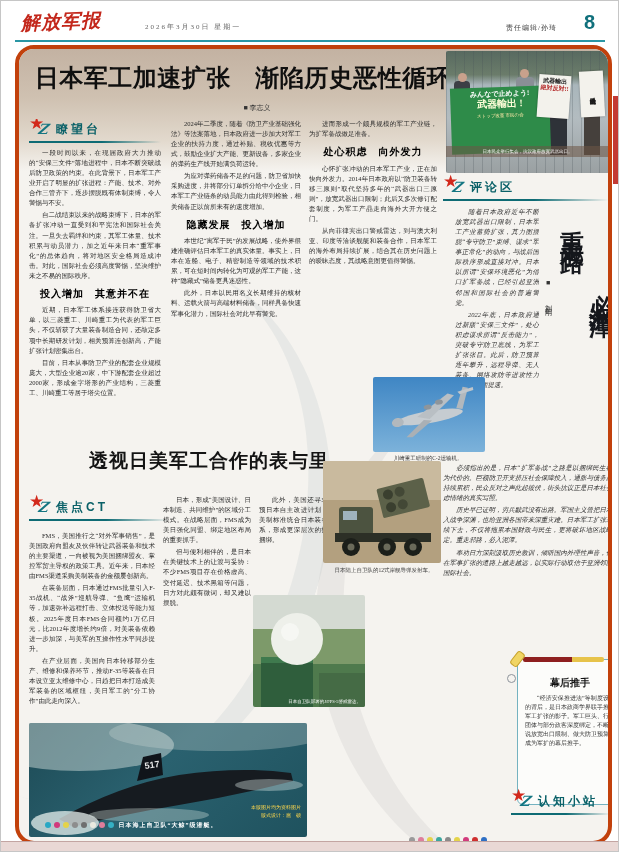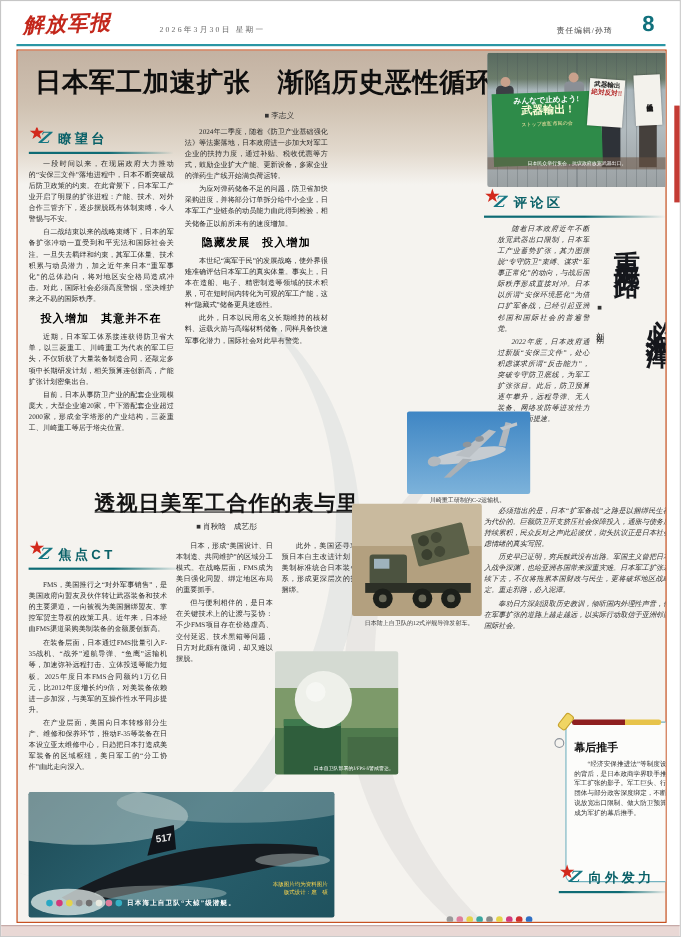--- a/index.html
+++ b/index.html
@@ -12,35 +12,35 @@
   .masthead{position:absolute;left:6px;top:2px;font-family:"DejaVu Serif",serif;font-style:italic;
             font-weight:bold;font-size:19px;color:#c3271b;transform:rotate(-2deg);letter-spacing:1px;}
   .hdate{position:absolute;left:130px;top:15px;font-size:7px;color:#666;letter-spacing:2px;}
   .htitle{position:absolute;left:0;right:0;top:4px;text-align:center;font-family:"Liberation Sans",sans-serif;
           font-weight:bold;font-size:21px;color:#0d5c66;letter-spacing:7px;}
   .heditor{position:absolute;right:48px;top:16px;font-size:7px;color:#444;letter-spacing:1px;}
   .hpage{position:absolute;right:10px;top:4px;font-family:"Liberation Sans",sans-serif;font-weight:bold;
          font-size:20px;color:#10707c;}
 
   
-  .frame{position:absolute;left:14px;top:44px;width:589px;height:792px;border:1px solid #c2410c;
-         border-radius:0;background:#f5f3ef;overflow:hidden;}
+  .frame{position:absolute;left:14px;top:44px;width:589px;height:792px;border:4px solid #c2410c;
+         border-radius:19px;background:#f5f3ef;overflow:hidden;}
   .banner{position:absolute;left:0;top:0;width:100%;height:122px;
           background:linear-gradient(180deg,#c3b2a2 0%,#cfc1b1 40%,#e2d9cd 75%,rgba(245,243,239,0) 100%);}
   .swoosh1{position:absolute;left:-140px;top:200px;width:420px;height:560px;border-radius:50%;
            border-right:26px solid rgba(150,170,180,.14);transform:rotate(18deg);}
   .swoosh2{position:absolute;right:-160px;top:330px;width:420px;height:520px;border-radius:50%;
            border-left:30px solid rgba(160,160,160,.14);transform:rotate(-14deg);}
 
   
   .h1-main{font-family:"Liberation Sans","DejaVu Sans",sans-serif;font-weight:bold;font-size:24px;
            color:#0f0f0f;text-align:center;letter-spacing:.5px;}
   .byline{font-size:7px;color:#333;text-align:center;}
   .h2-main{font-family:"Liberation Serif",serif;font-weight:bold;font-size:19px;color:#141414;
-           text-align:center;letter-spacing:1px;text-decoration:underline;}
+           text-align:center;letter-spacing:1px;}
 
   
   .marker{display:flex;align-items:center;gap:3px;}
   .mk-logo{position:relative;width:24px;height:20px;flex:0 0 auto;}
   .mk-logo .star{position:absolute;left:0;top:-4px;color:#d2291c;font-size:17px;line-height:1;}
   .mk-logo .zg{position:absolute;left:10px;top:2px;color:#157682;font:italic bold 14px "DejaVu Serif",serif;
                transform:skewX(-12deg);}
   .mk-label{font-family:"Liberation Sans",sans-serif;font-weight:bold;font-size:12px;color:#0a6168;
             letter-spacing:3px;white-space:nowrap;}
   .mk-line{height:2px;background:linear-gradient(90deg,#0e6b74 55%,rgba(14,107,116,0));margin-top:2px;}
@@ -82,21 +82,21 @@
   .note{position:absolute;background:#fcfcfa;border:1.5px solid #74b2c0;border-radius:6px;padding:16px 7px 8px;}
   .note .bar{position:absolute;top:-3px;left:5px;width:78%;height:5px;border-radius:2px;
              background:linear-gradient(90deg,#8e1f1f 0 60%,#e7c34a 60% 100%);}
   .note .clip-y{position:absolute;left:-5px;top:-9px;width:7px;height:14px;border:1.5px solid #c8a32e;
                 background:#f0d564;border-radius:3px;transform:rotate(38deg);}
   .note .clip-g{position:absolute;right:-4px;bottom:-8px;width:7px;height:14px;border:1.5px solid #9aa0a8;
                 background:#e8eaec;border-radius:3px;transform:rotate(38deg);}
   .note .pin{position:absolute;left:-11px;top:14px;width:7px;height:7px;border:1.5px solid #8d939b;
              border-radius:50%;background:transparent;}
   .note-title{font-family:"Liberation Sans",sans-serif;font-weight:bold;font-size:10px;color:#111;
-              margin:0 0 4px;}
+              text-align:center;margin:0 0 4px;}
   .note-text{font-size:6px;line-height:1.5;text-align:justify;color:#333;}
   .note-text p{margin:0;text-indent:2em;}
 
   .dots span{display:inline-block;width:6px;height:6px;border-radius:50%;margin-right:3px;}
 
   .bottom-strip{position:absolute;left:0;right:0;top:840px;height:12px;background:#e9d8d5;border-top:1px solid #c3a5a2;}
   .edge-red{position:absolute;right:0;top:95px;width:5px;height:88px;background:#c43b34;}
 </style>
 </head>
 <body>
@@ -167,20 +167,26 @@
     </div>
 
     <div class="ab body-col" style="left:152px;top:70px;width:130px;height:318px;">
       <p>2024年二季度，随着《防卫产业基础强化法》等法案落地，日本政府进一步加大对军工企业的扶持力度，通过补贴、税收优惠等方式，鼓励企业扩大产能、更新设备，多家企业的弹药生产线开始满负荷运转。</p>
       <p>为应对弹药储备不足的问题，防卫省加快采购进度，并将部分订单拆分给中小企业，日本军工产业链条的动员能力由此得到检验，相关储备正以前所未有的速度增加。</p>
       <div class="subhead">隐藏发展　投入增加</div>
       <p>本世纪“寓军于民”的发展战略，使外界很难准确评估日本军工的真实体量。事实上，日本在造船、电子、精密制造等领域的技术积累，可在短时间内转化为可观的军工产能，这种“隐藏式”储备更具迷惑性。</p>
       <p>此外，日本以民用名义长期维持的核材料、运载火箭与高端材料储备，同样具备快速军事化潜力，国际社会对此早有警觉。</p>
     </div>
 
+    <div class="ab body-col" style="left:290px;top:70px;width:128px;height:252px;">
+      <p>进而形成一个颇具规模的军工产业链，为扩军备战做足准备。</p>
+      <div class="subhead">处心积虑　向外发力</div>
+      <p>心怀扩张冲动的日本军工产业，正在加快向外发力。2014年日本政府以“防卫装备转移三原则”取代坚持多年的“武器出口三原则”，放宽武器出口限制；此后又多次修订配套制度，为军工产品走向海外大开方便之门。</p>
+      <p>从向菲律宾出口警戒雷达，到与澳大利亚、印度等洽谈舰艇和装备合作，日本军工的海外布局持续扩展，结合其在历史问题上的暧昧态度，其战略意图更值得警惕。</p>
+    </div>
 
     <div class="ab" style="left:424px;top:128px;width:166px;">
       <div class="marker">
         <span class="mk-logo">
             <span class="star">★</span>
             <span class="zg">Z</span>
           </span>
         <span class="mk-label">评论区</span>
       </div>
       <div class="mk-line"></div>
@@ -211,21 +217,20 @@
           <polygon points="84,36 94,16 99,18 90,38" fill="#b2b8bd"></polygon>
           <polygon points="88,20 104,18 104,21 90,23" fill="#c0c6cb"></polygon>
           <ellipse cx="56" cy="30" rx="4" ry="2.5" fill="#8e959b"></ellipse>
           <ellipse cx="68" cy="27" rx="4" ry="2.5" fill="#8e959b"></ellipse>
         </g>
       </svg>
     </div>
     <div class="ab pcap" style="left:334px;top:406px;width:150px;">川崎重工研制的C-2运输机。</div>
 
     <div class="ab h2-main" style="left:40px;top:399px;width:300px;">透视日美军工合作的表与里</div>
-    <div class="ab byline" style="left:40px;top:428px;width:300px;">■ 肖秋晗　成艺彤</div>
 
     <div class="ab" style="left:10px;top:448px;width:140px;">
       <div class="marker">
         <span class="mk-logo">
             <span class="star">★</span>
             <span class="zg">Z</span>
           </span>
         <span class="mk-label">焦点CT</span>
       </div>
       <div class="mk-line"></div>
@@ -311,21 +316,21 @@
           <p>“经济安保推进法”等制度设计的背后，是日本政商学界联手推动军工扩张的影子。军工巨头、行业团体与部分政客深度绑定，不断游说放宽出口限制、做大防卫预算，成为军扩的幕后推手。</p>
         </div>
     </div>
 
     <div class="ab" style="left:492px;top:742px;width:100px;">
       <div class="marker">
         <span class="mk-logo">
             <span class="star">★</span>
             <span class="zg">Z</span>
           </span>
-        <span class="mk-label">向外发力</span>
+        <span class="mk-label">认知小站</span>
       </div>
       <div class="mk-line"></div>
     </div>
 
     <div class="dots ab" style="left:390px;top:780px;">
       <span style="background:#9a9a9a;"></span><span style="background:#de7d9b;"></span><span style="background:#e4d34a;"></span><span style="background:#3aa79f;"></span><span style="background:#8a8a8a;"></span><span style="background:#e4d34a;"></span><span style="background:#d23a7c;"></span><span style="background:#cf2f2f;"></span><span style="background:#2f6fc4;"></span>
     </div>
   </div>
 
   <div class="edge-red"></div>

